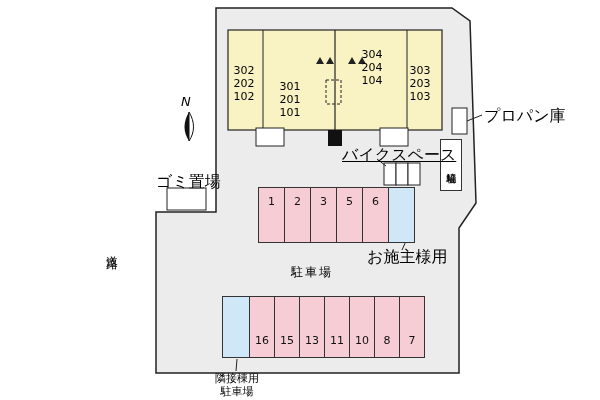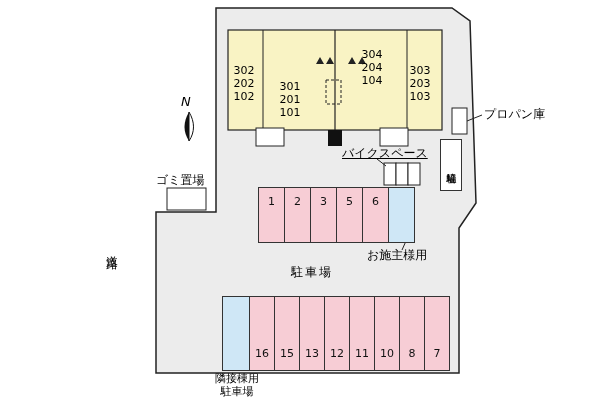--- a/index.html
+++ b/index.html
@@ -2,41 +2,41 @@
 <html><head>
 <meta charset="utf-8">
 <style>
   html,body{margin:0;padding:0;background:#fff;}
   .canvas{
     position:relative;width:600px;height:400px;background:#ffffff;
     font-family:"DejaVu Sans",sans-serif;color:#000;overflow:hidden;
   }
   svg{position:absolute;left:0;top:0;}
   .lbl{position:absolute;white-space:nowrap;color:#000;}
-  .f11{font-size:12px;}
+  .f11{font-size:16px;}
   .f12{font-size:12px;}
   .vtext{writing-mode:vertical-rl;text-orientation:upright;letter-spacing:2px;}
   .rooms{position:absolute;width:40px;text-align:center;font-size:11px;line-height:13px;}
   .rooms div{display:block;}
   .bicycle-box{
     position:absolute;left:440px;top:139px;width:22px;height:52px;
     border:1px solid #333;background:#fff;box-sizing:border-box;
     display:flex;align-items:center;justify-content:center;
     font-size:10px;
   }
   .row{position:absolute;display:flex;}
   .cell{
     box-sizing:border-box;border:1px solid #333;height:100%;
     display:flex;justify-content:center;background:#f7cdd5;
   }
   .cell + .cell{margin-left:-1px;}
   .cell.blue{background:#cfe7f6;}
   .row-top{left:258px;top:187px;height:56px;}
   .row-top .cell{width:27px;align-items:flex-start;padding-top:7px;}
-  .row-bottom{left:222px;top:296px;height:75px;border-radius:12px;}
+  .row-bottom{left:222px;top:296px;height:62px;border-radius:12px;}
   .row-bottom .cell{width:26px;align-items:flex-end;padding-bottom:10px;}
   .row-bottom .cell.blue{width:28px;}
   .num{font-size:11px;color:#111;}
   .adj-label{
     position:absolute;left:204px;top:372px;width:66px;text-align:center;
     font-size:11px;line-height:13px;
   }
   .north{position:absolute;left:181px;top:94px;font-size:13px;font-style:italic;}
 </style>
 </head>
@@ -140,23 +140,20 @@
     <div class="cell">
         <span class="num">16</span>
       </div>
     <div class="cell">
         <span class="num">15</span>
       </div>
     <div class="cell">
         <span class="num">13</span>
       </div>
     <div class="cell">
-        <span class="num">12</span>
-      </div>
-    <div class="cell">
         <span class="num">11</span>
       </div>
     <div class="cell">
         <span class="num">10</span>
       </div>
     <div class="cell">
         <span class="num">8</span>
       </div>
     <div class="cell">
         <span class="num">7</span>

